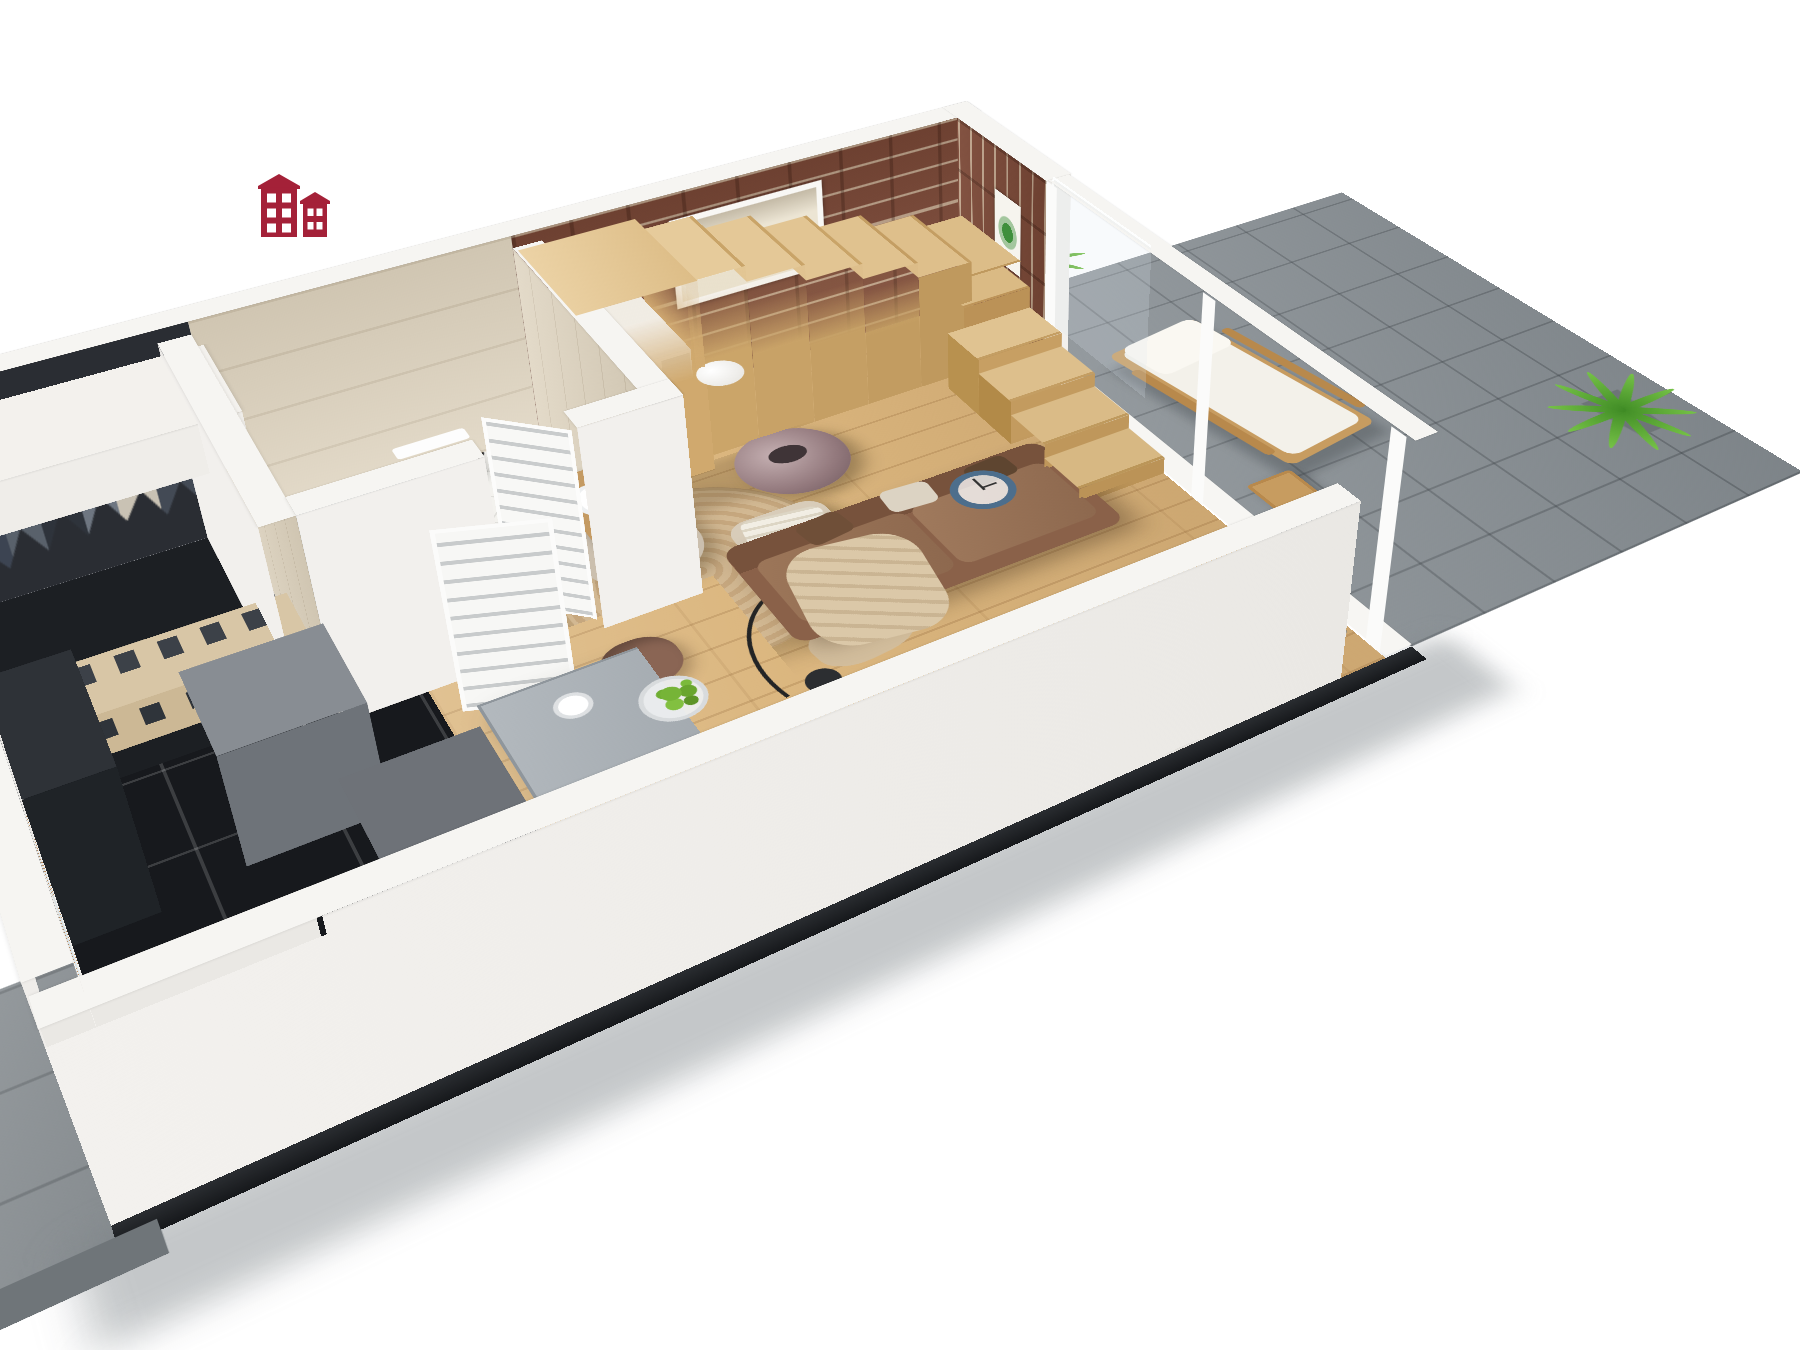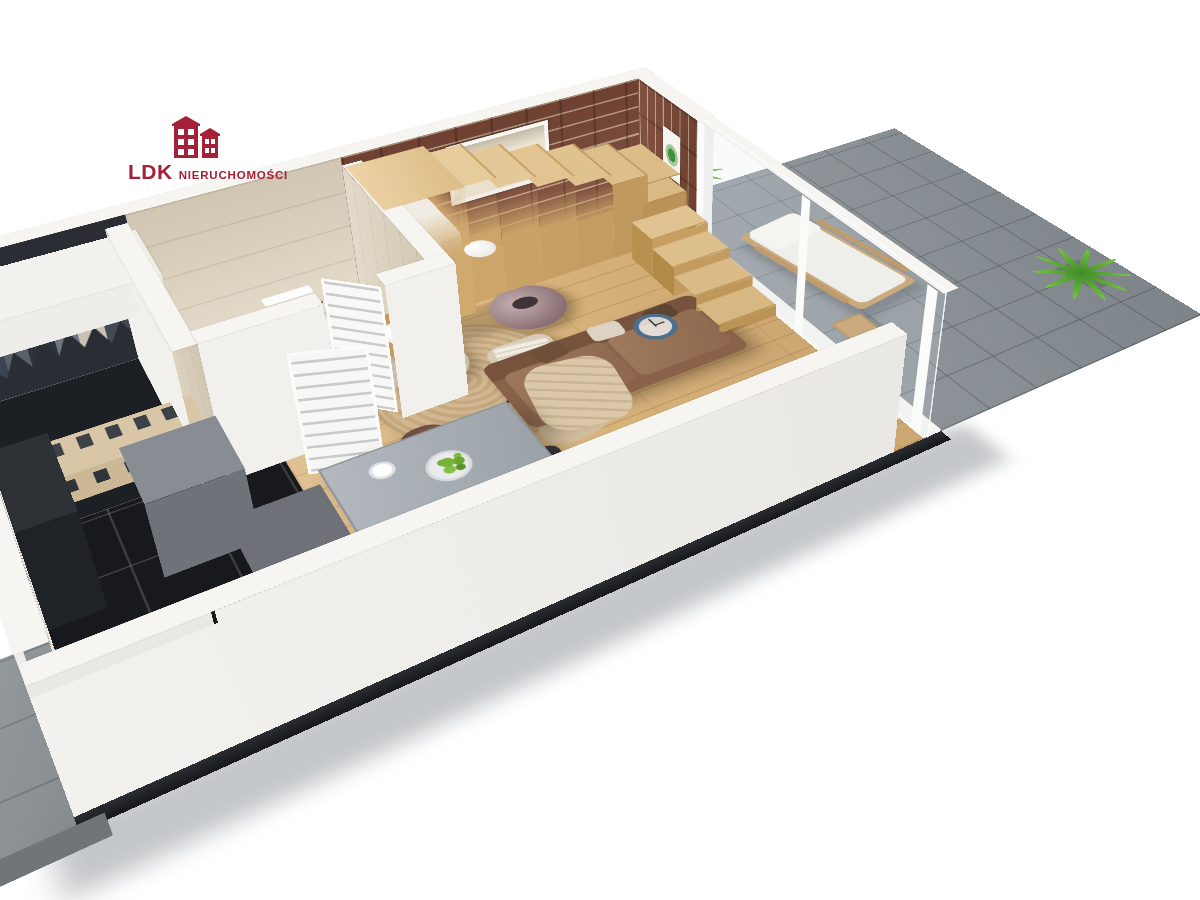--- a/index.html
+++ b/index.html
@@ -78,24 +78,20 @@
         <rect x="8" y="27" width="6" height="6"></rect>
           <rect x="18" y="27" width="6" height="6"></rect>
         <rect x="8" y="37" width="6" height="6"></rect>
           <rect x="18" y="37" width="6" height="6"></rect>
         <rect x="35" y="27" width="4" height="5"></rect>
           <rect x="41" y="27" width="4" height="5"></rect>
         <rect x="35" y="36" width="4" height="5"></rect>
           <rect x="41" y="36" width="4" height="5"></rect>
       </g>
     </svg>
-    <div class="row">
-      <span class="brand">LDK</span>
-      <span class="sub">NIERUCHOMOŚCI</span>
-    </div>
   </div>
 
   <div class="scene">
    <div class="world">
         <div class="plan">
 
     <div class="f terr" style="left:1002px;top:92px;width:378px;height:528px;"></div>
     <div class="f" style="left:36px;top:436px;width:164px;height:214px;background:#8e9498;background-image:linear-gradient(115deg,rgba(255,255,255,.18),rgba(0,0,0,.08)),repeating-linear-gradient(0deg,rgba(60,66,70,.3) 0 2px,rgba(0,0,0,0) 2px 70px);"></div>
     <div class="f sx" style="left:36px;top:650px;width:164px;height:26px;background:#6f7579;"></div>
     <div class="f" style="left:160px;top:622px;width:870px;height:64px;background:rgba(125,130,136,.45);filter:blur(10px);"></div>

